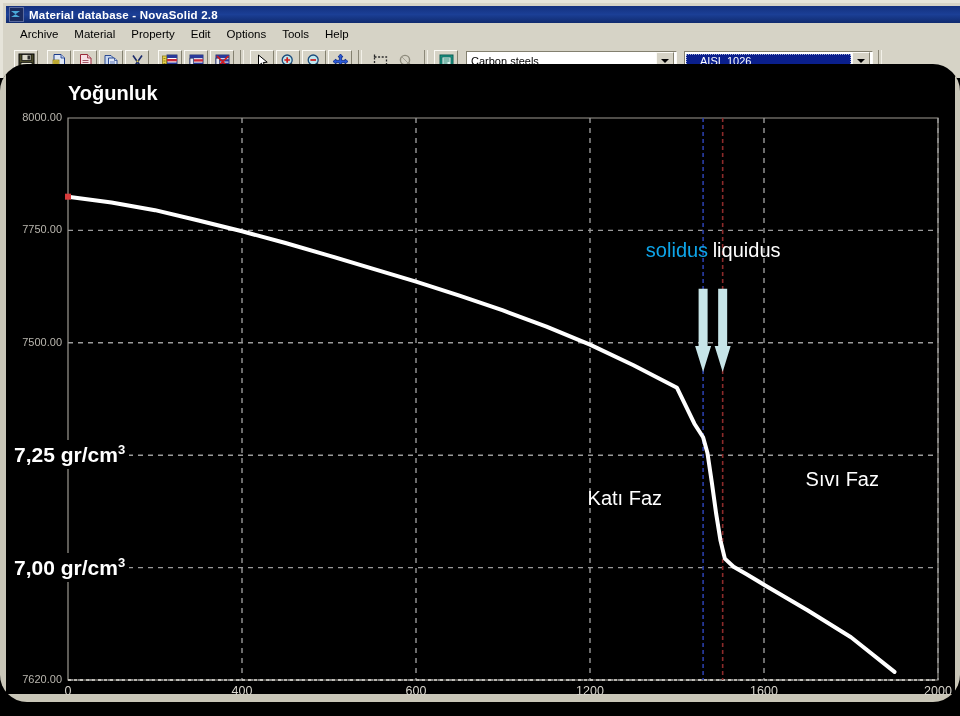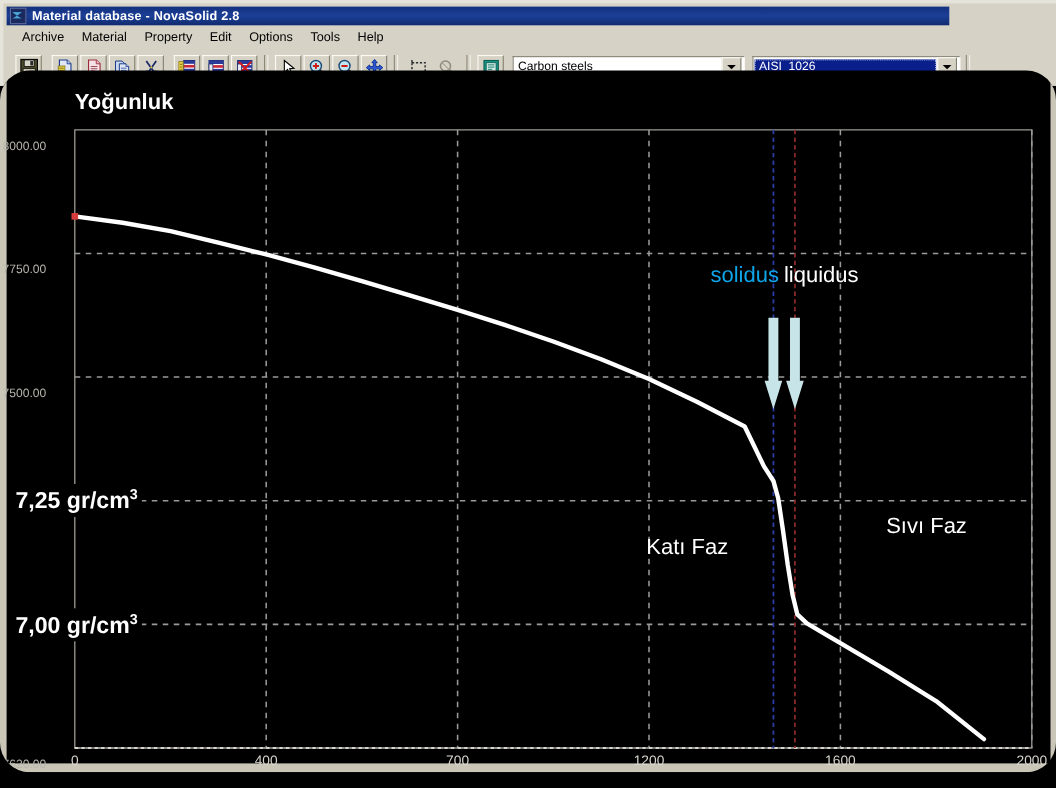--- a/index.html
+++ b/index.html
@@ -12,21 +12,21 @@
 
   
   .win-outer{
     position:absolute;left:0;top:0;width:960px;height:78px;
     background:#d6d3c6;
     border-left:3px solid #e6e4da;
     border-top:3px solid #e6e4da;
     box-sizing:border-box;
   }
   .titlebar{
-    position:absolute;left:3px;top:3px;width:857px;height:17px;
+    position:absolute;left:3px;top:3px;width:954px;height:17px;
     background:linear-gradient(to bottom,#14307e 0%,#1b3f96 50%,#102a6e 100%);
     display:flex;align-items:center;
   }
   .title-icon{
     width:13px;height:13px;margin-left:3px;margin-right:5px;
     background:#1a2a5e;border:1px solid #5a6a9e;
     position:relative;flex:0 0 auto;
   }
   .title-icon:before{
     content:"";position:absolute;left:1px;top:3px;width:9px;height:6px;
@@ -76,21 +76,21 @@
     height:20px;background:#fff;
     border-top:1px solid #83806f;border-left:1px solid #83806f;
     border-right:1px solid #fbfaf5;border-bottom:1px solid #fbfaf5;
     display:flex;align-items:center;box-sizing:border-box;position:relative;
   }
   .combo .ctext{
     flex:1;font-size:11px;padding-left:4px;white-space:nowrap;overflow:hidden;
     font-family:"Liberation Sans", sans-serif;color:#000;
   }
   .combo .ctext.sel{
-    background:#0a1f8c;color:#fff;margin:1px;padding-left:3px;
+    background:#0a1f8c;color:#fff;margin:1px;padding-left:13px;
     border:1px dotted #9aa7d8;
   }
   .combo .carrow{
     width:16px;height:16px;margin-right:2px;flex:0 0 auto;
     background:#d6d3c6;
     border-top:1px solid #fbfaf5;border-left:1px solid #fbfaf5;
     border-right:1px solid #83806f;border-bottom:1px solid #83806f;
     display:flex;align-items:center;justify-content:center;
   }
   .carrow i{
@@ -109,23 +109,22 @@
   .gray-edge-r{position:absolute;right:0;top:0;width:5px;height:638px;background:#c9c6b8;}
   .gray-edge-b{position:absolute;left:0;bottom:0;width:960px;height:8px;background:#c9c6b8;}
 
   #chartTitle{
     position:absolute;left:68px;top:18px;
     color:#fff;font-size:20px;font-weight:bold;
     font-family:"Liberation Sans", sans-serif;
   }
 
   .ytick{
-    position:absolute;color:#b9b6ae;font-size:11px;text-align:right;width:42px;
-    font-family:"Liberation Sans", sans-serif;
-    margin-top:16px;
+    position:absolute;color:#b9b6ae;font-size:11px;text-align:right;width:62px;
+    font-family:"Liberation Sans", sans-serif;
   }
   .xtick{
     position:absolute;color:#d8d5cd;font-size:12.5px;text-align:center;width:60px;
     font-family:"Liberation Sans", sans-serif;
   }
 
   .lbl-white{
     position:absolute;color:#fff;font-size:20px;
     font-family:"Liberation Sans", sans-serif;white-space:nowrap;
   }
@@ -351,21 +350,21 @@
         <path d="M718.175 224.848 H727.175 V282.024 H730.675 L722.675 308.024 L714.675 282.024 H718.175 Z" fill="#c7e5e8"></path>
       </svg>
 
     <div id="overlay">
         <div class="ytick" style="left: 0px; top: 47px;">8000.00</div>
         <div class="ytick" style="left: 0px; top: 159.4px;">7750.00</div>
         <div class="ytick" style="left: 0px; top: 271.8px;">7500.00</div>
         <div class="ytick" style="left: 0px; top: 609px;">7620.00</div>
         <div class="xtick" style="left: 38px; top: 620px;">0</div>
         <div class="xtick" style="left: 212px; top: 620px;">400</div>
-        <div class="xtick" style="left: 386px; top: 620px;">700</div>
+        <div class="xtick" style="left: 386px; top: 620px;">600</div>
         <div class="xtick" style="left: 560px; top: 620px;">1200</div>
         <div class="xtick" style="left: 734px; top: 620px;">1600</div>
         <div class="xtick" style="left: 908px; top: 620px;">2000</div>
         <div class="lbl-white" style="left: 677px; top: 174.88px; font-size: 20px; color: #0ea5e9; transform: translateX(-50%);">solidus</div>
         <div class="lbl-white" style="left: 746.6px; top: 174.88px; font-size: 20px; color: rgb(255, 255, 255); transform: translateX(-50%);">liquidus</div>
         <div class="lbl-white" style="left: 624.8px; top: 413.168px; font-size: 20px; color: rgb(255, 255, 255); transform: translateX(-50%); margin-top: 10px;">Katı Faz</div>
         <div class="lbl-white" style="left: 842.3px; top: 404.176px; font-size: 20px; color: rgb(255, 255, 255); transform: translateX(-50%);">Sıvı Faz</div>
         <div class="lbl-left" style="left: 10px; top: 376.2px;">7,25 gr/cm<sup>3</sup></div>
         <div class="lbl-left" style="left: 10px; top: 488.6px;">7,00 gr/cm<sup>3</sup></div>
       </div>

